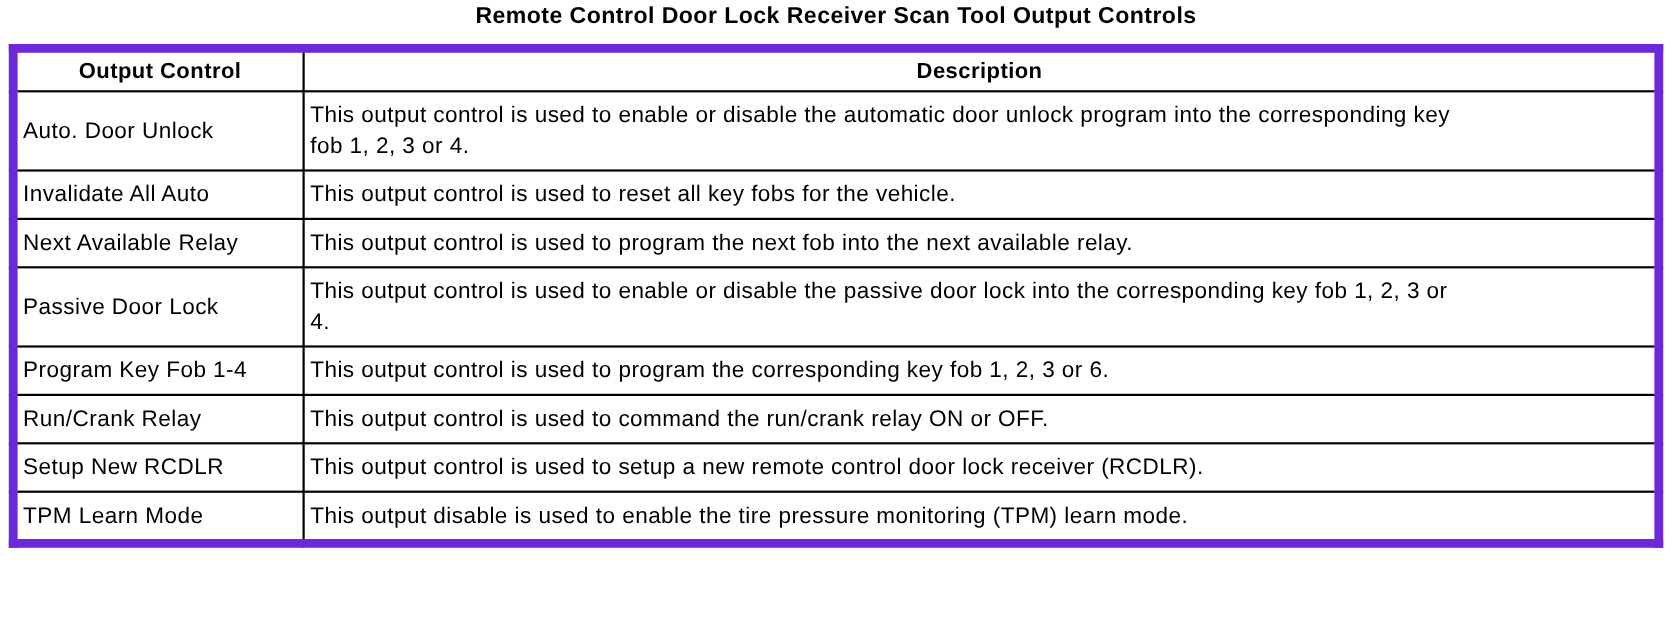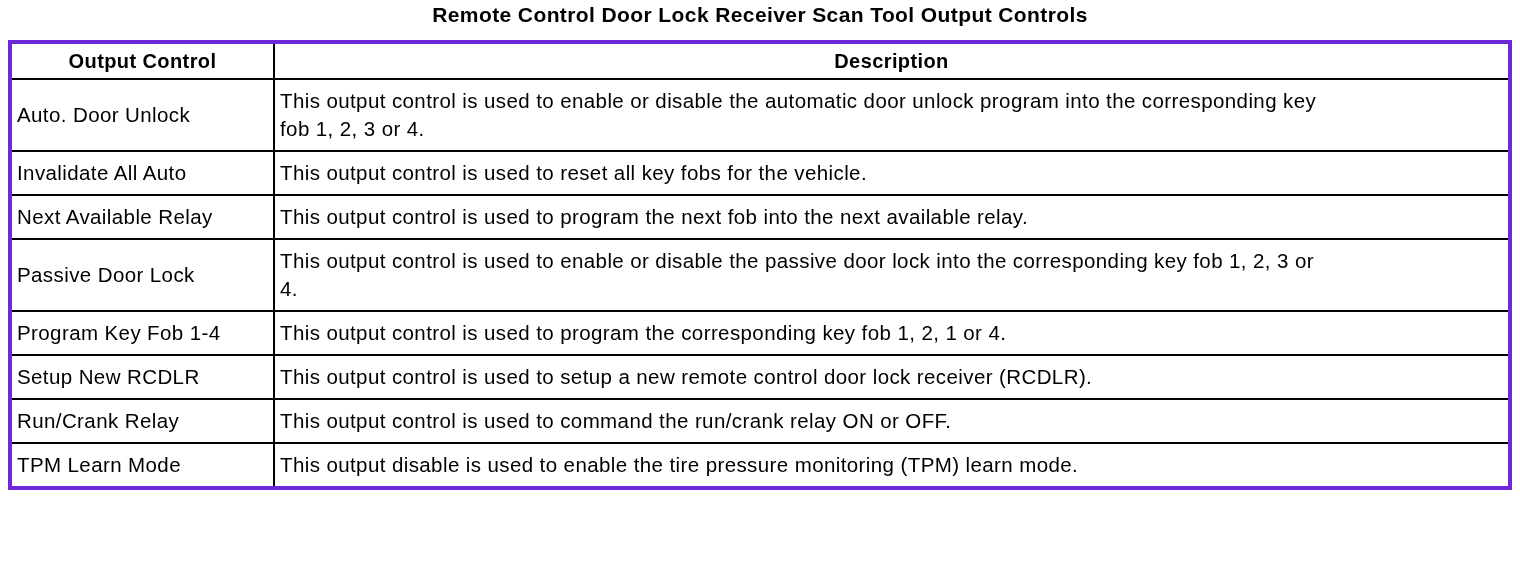--- a/index.html
+++ b/index.html
@@ -22,21 +22,21 @@
     font-weight: 700;
     font-size: 21px;
     letter-spacing: 0.4px;
     margin: 0 0 13px 0;
   }
   table.scan-table {
     border-collapse: collapse;
     table-layout: fixed;
     width: 1504px;
     margin-left: 8px;
-    border: 4px solid #6d28d9;
+    border: 8px solid #6d28d9;
   }
   table.scan-table th,
   table.scan-table td {
     border: 2px solid #000000;
     vertical-align: middle;
     color: #000000;
   }
   table.scan-table th {
     font-size: 20px;
     font-weight: 700;
@@ -92,31 +92,31 @@
   </tr>
 
   <tr>
     <td class="cell-control">Passive Door Lock</td>
     <td class="cell-desc">This output control is used to enable or disable the passive door lock into the corresponding key fob 1, 2, 3 or
 4.</td>
   </tr>
 
   <tr>
     <td class="cell-control">Program Key Fob 1-4</td>
-    <td class="cell-desc">This output control is used to program the corresponding key fob 1, 2, 1 or 4.</td>
+    <td class="cell-desc">This output control is used to program the corresponding key fob 1, 2, 3 or 6.</td>
+  </tr>
+
+  <tr>
+    <td class="cell-control">Run/Crank Relay</td>
+    <td class="cell-desc">This output control is used to command the run/crank relay ON or OFF.</td>
   </tr>
 
   <tr>
     <td class="cell-control">Setup New RCDLR</td>
     <td class="cell-desc">This output control is used to setup a new remote control door lock receiver (RCDLR).</td>
-  </tr>
-
-  <tr>
-    <td class="cell-control">Run/Crank Relay</td>
-    <td class="cell-desc">This output control is used to command the run/crank relay ON or OFF.</td>
   </tr>
 
   <tr>
     <td class="cell-control">TPM Learn Mode</td>
     <td class="cell-desc">This output disable is used to enable the tire pressure monitoring (TPM) learn mode.</td>
   </tr>
 </tbody>
   </table>
 </div>
 

